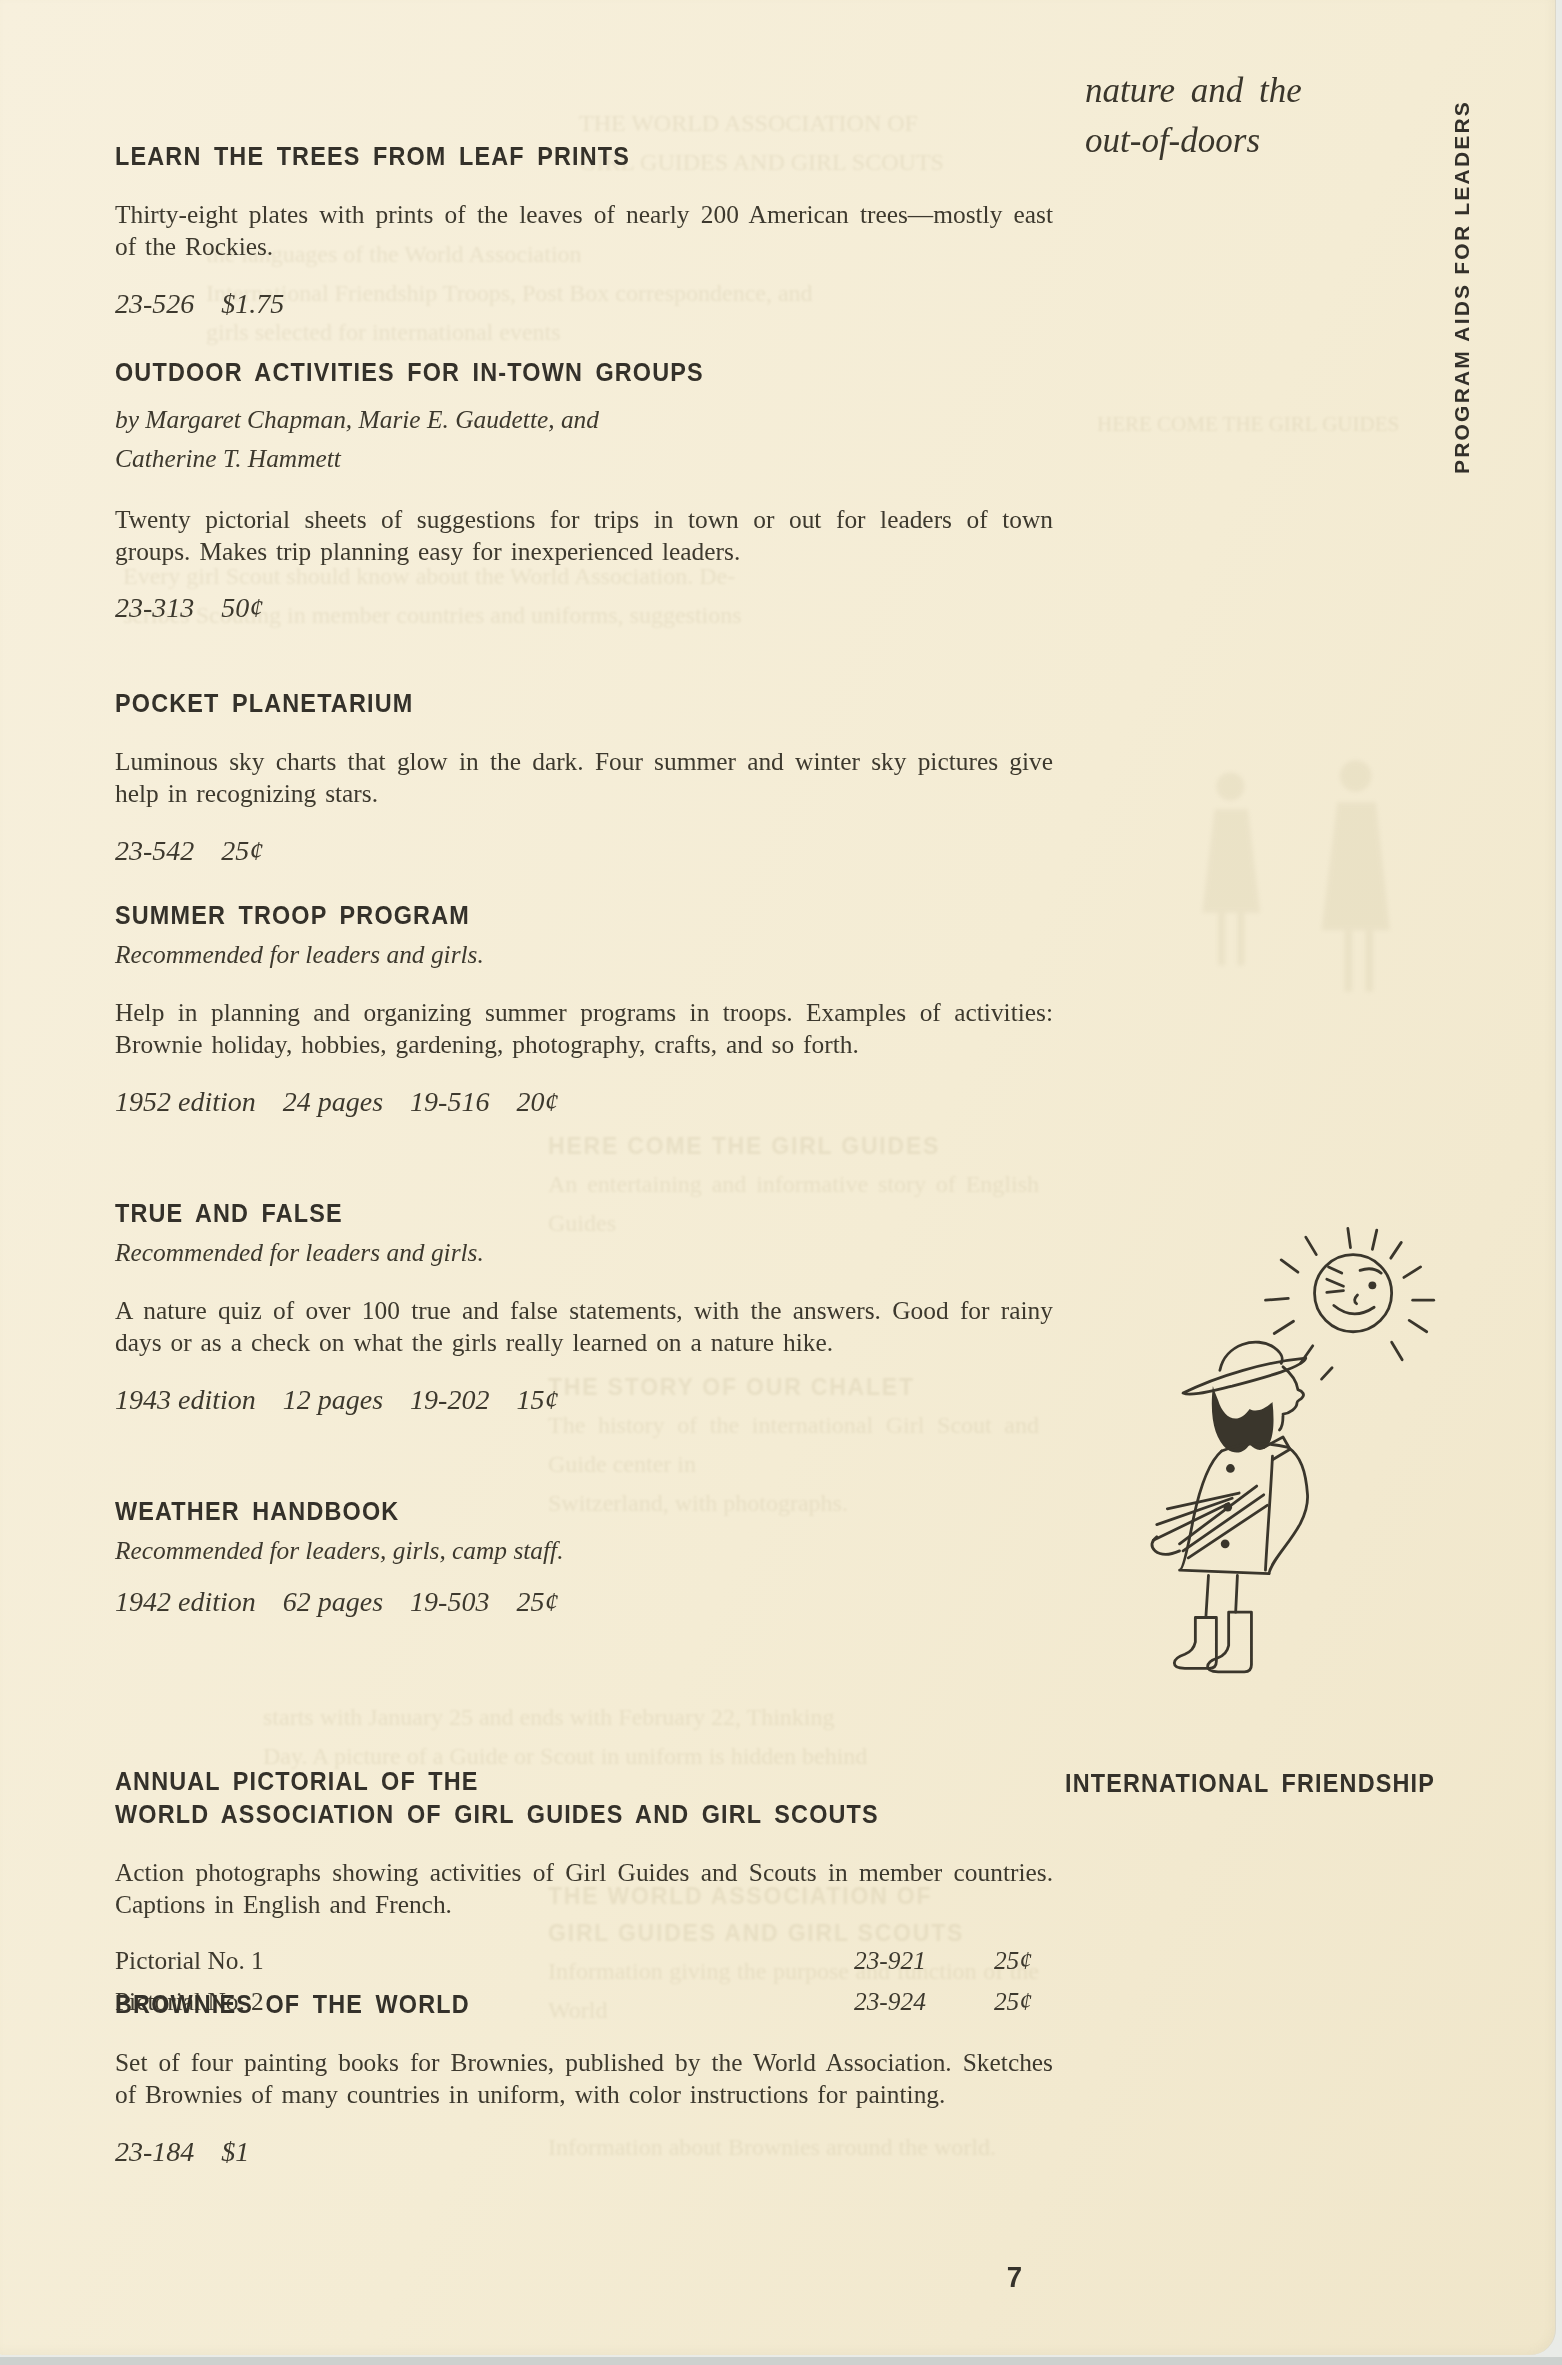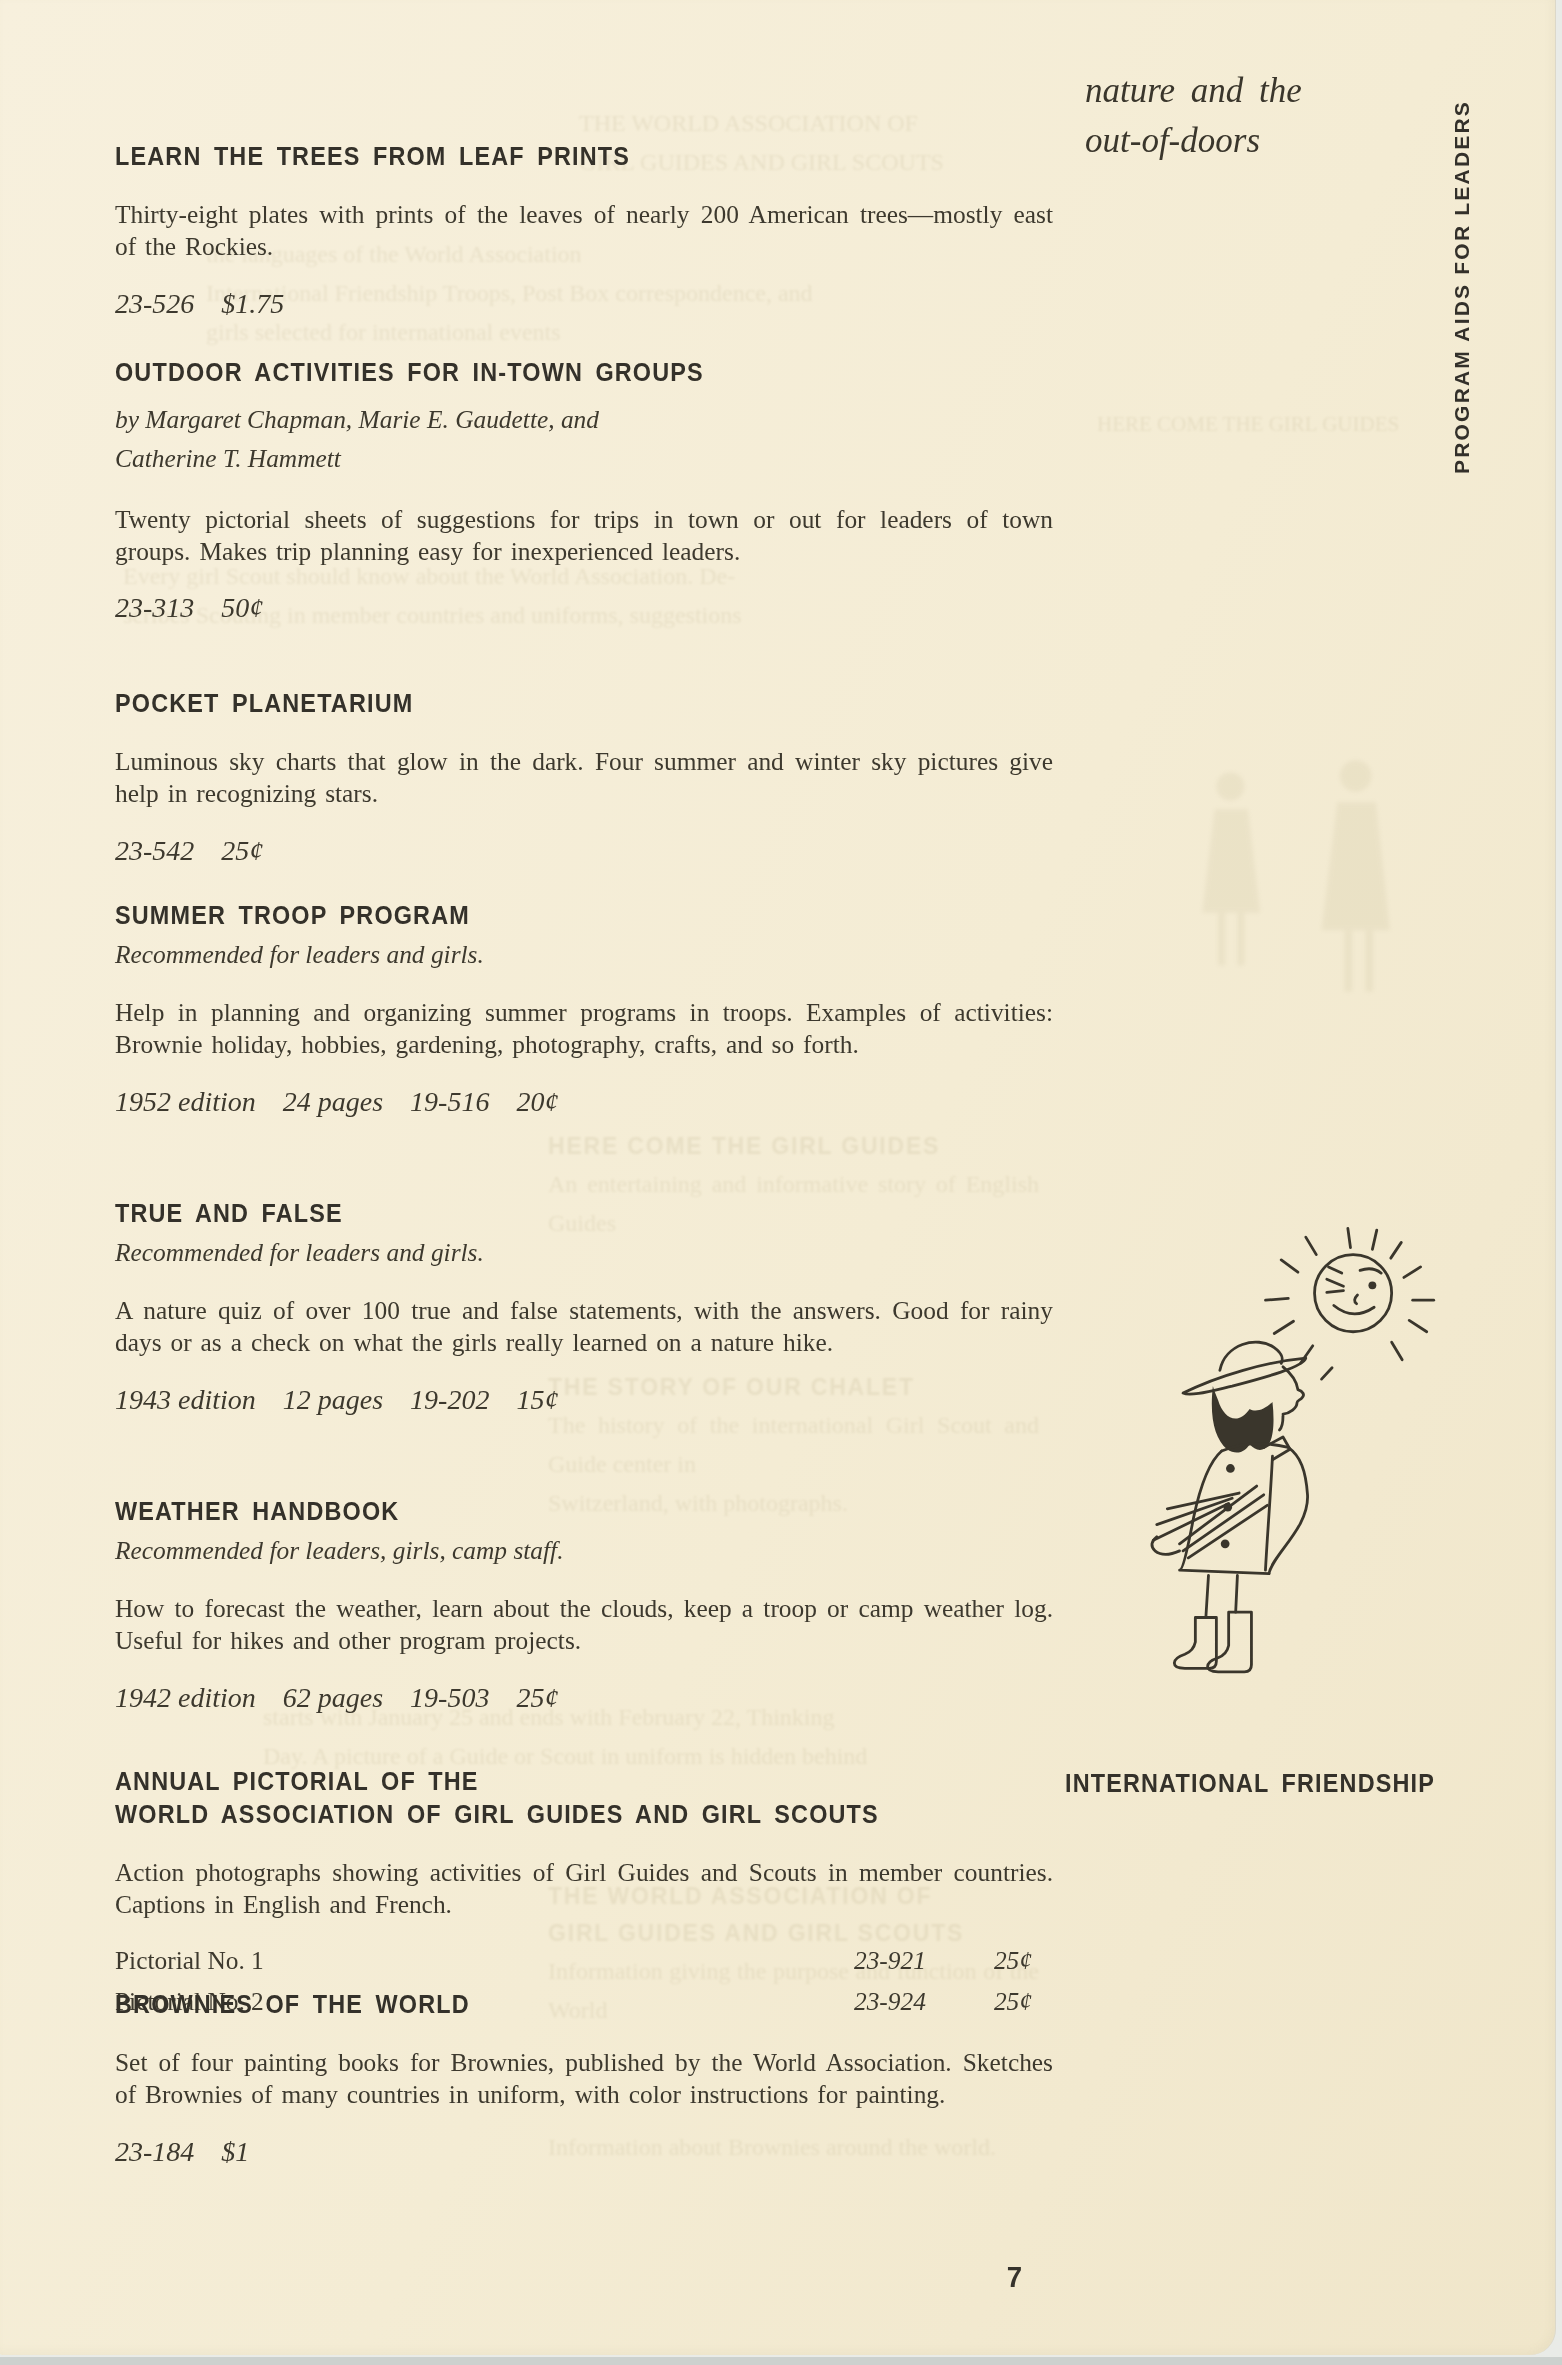--- a/index.html
+++ b/index.html
@@ -140,21 +140,20 @@
         <span>1943 edition</span>
         <span>12 pages</span>
         <span>19-202</span>
         <span>15¢</span>
       </div>
     </section>
 
     <section class="listing s6">
       <h2 class="ht">WEATHER HANDBOOK</h2>
       <div class="rec">Recommended for leaders, girls, camp staff.</div>
-      <p class="body">How to forecast the weather, learn about the clouds, keep a troop or camp weather log. Useful for hikes and other program projects.</p>
       <div class="codeline">
         <span>1942 edition</span>
         <span>62 pages</span>
         <span>19-503</span>
         <span>25¢</span>
       </div>
     </section>
 
     <section class="listing s7">
       <h2 class="ht">ANNUAL PICTORIAL OF THE</h2>

